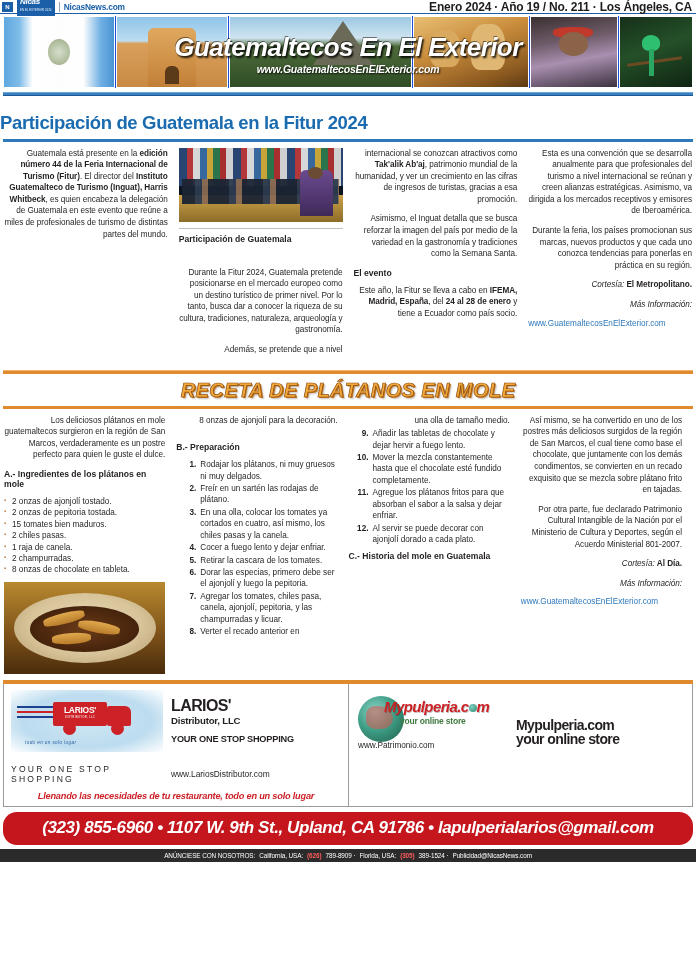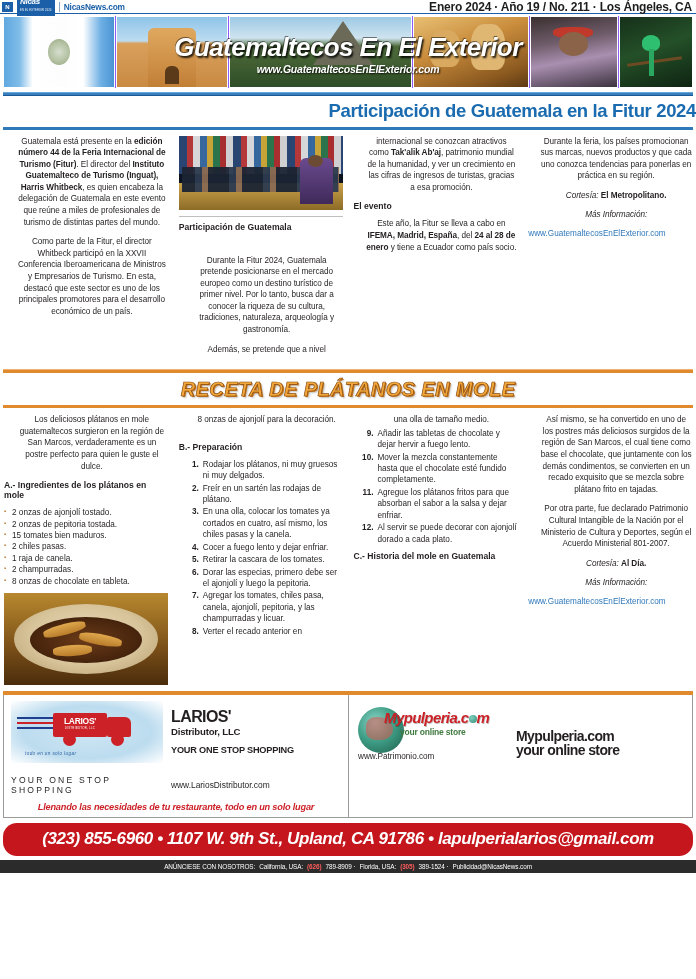--- a/index.html
+++ b/index.html
@@ -37,21 +37,21 @@
   .site-url { font-size: 8.4px; font-weight: bold; color: #1a5fa8; letter-spacing: -0.2px; }
   .issue-line { font-size: 12px; font-weight: bold; color: #1d1d1d; letter-spacing: -0.2px; }
 
   
   .banner {
     position: relative;
     height: 72px;
     margin: 2px 3px 0 3px;
     display: flex;
     gap: 1px;
-    background: #8b5cf6;
+    background: #1d4ed8;
   }
   .bpanel { position: relative; overflow: hidden; border: 1px solid #ffffff; }
   .bp-flag { flex: 0 0 112px;
     background: linear-gradient(90deg,#5fa8e0 0%,#7fbce8 14%,#ffffff 26%,#fdfdfd 50%,#ffffff 72%,#6fb0e4 88%,#4a94d4 100%); }
   .bp-flag .seal { position:absolute; left:50%; top:50%; transform:translate(-50%,-50%);
     width:22px;height:26px;border-radius:50%;
     background: radial-gradient(circle, #cfd8c4 0%, #a8b894 55%, #7f9166 100%); opacity:.85;}
   .bp-church { flex: 0 0 112px;
     background: linear-gradient(180deg,#8fc4e8 0%,#bcdcf0 34%,#d9a05c 38%,#c98a43 100%); }
   .bp-church .tower { position:absolute; left:28%; top:16%; width:44%; height:84%;
@@ -86,33 +86,33 @@
   .banner-title .t2 {
     font-size: 10.5px; font-weight: bold; font-style: italic; color: #ffffff;
     letter-spacing: -0.2px; margin-top: 3px;
     text-shadow: 1px 1px 2px rgba(0,0,0,.9);
   }
   .rule-blue { height: 4px; background: #3a7fbf; margin: 4px 3px 0 3px;
     border-top: 1px solid #6aa6d8; border-bottom: 1px solid #1c5a96;}
 
   
   .headline {
-    text-align: right; color: #1a6bb0; font-size: 18.5px; font-weight: bold;
-    letter-spacing: -0.35px; padding: 4px 0 5px 0;
+    text-align: left; color: #1a6bb0; font-size: 18.5px; font-weight: bold;
+    letter-spacing: -0.35px; padding: 16px 0 5px 0;
   }
   .rule-blue2 { height: 2.5px; background: #2f79bb; margin: 0 3px 0 3px; }
 
   
   .cols {
     display: flex; gap: 11px; padding: 6px 4px 0 4px;
   }
   .col { width: 0; flex: 1 1 0; }
   p.body {
     font-size: 8.2px; line-height: 11.6px; color: #231f20;
-    text-align: center; margin-bottom: 8px; letter-spacing: -0.05px; margin-left: 12px;
+    text-align: right; margin-bottom: 8px; letter-spacing: -0.05px;
   }
   p.body b { font-weight: bold; }
   .subhead {
     font-size: 8.6px; font-weight: bold; color: #231f20; margin: 2px 0 7px 0;
   }
   .photo-frame {
     width: 100%; height: 74px; margin-bottom: 6px; overflow: hidden; position: relative;
     background: #0b1220;
   }
   .photo-frame .flags {
@@ -154,21 +154,21 @@
   .recipe-title {
     display:inline-block;
     font-size: 20px; font-weight: bold; font-style: italic; letter-spacing: 0.4px;
     color: #f2a73b;
     -webkit-text-stroke: 0.7px #8a4d12;
     text-shadow: 1.2px 1.2px 0 #c4751f, 2px 2px 2px rgba(0,0,0,.25);
     text-transform: uppercase;
   }
   .rule-orange-bot { height: 3px; background: #e08a2e; margin: 0 3px 0 3px; }
 
-  .rcols { display: flex; gap: 11px; padding: 6px 4px 0 4px; }
+  .rcols { display: flex; gap: 11px; padding: 6px 14px 0 4px; }
   ul.ing { list-style: none; margin: 0 0 6px 0; }
   ul.ing li {
     font-size: 8.2px; line-height: 11.4px; padding-left: 8px; position: relative;
   }
   ul.ing li::before {
     content: "\25AA"; position: absolute; left: 0; top: -1px; color: #c07a3a; font-size: 6px;
   }
   ol.steps { list-style: none; counter-reset: s; margin: 0 0 6px 0; }
   ol.steps li {
     counter-increment: s;
@@ -311,44 +311,45 @@
   </div>
   <div class="rule-blue"></div>
 
   <div class="headline">Participación de Guatemala en la Fitur 2024</div>
   <div class="rule-blue2"></div>
 
   <div class="cols">
 
     <div class="col">
       <p class="body"><span>Guatemala está presente en la </span><b>edición número 44 de la Feria Internacional de Turismo (Fitur)</b><span>. El director del </span><b>Instituto Guatemalteco de Turismo (Inguat), Harris Whitbeck</b><span>, es quien encabeza la delegación de Guatemala en este evento que reúne a miles de profesionales de turismo de distintas partes del mundo.</span></p>
-      <p class="body">Como parte de la Fitur, el director Whitbeck participó en la XXVII Conferencia Iberoamericana de Ministros y Empresarios de Turismo. En esta, destacó que este sector es uno de los principales promotores para el desarrollo económico de un país.</p>
     </div>
 
     <div class="col">
       <div class="photo-frame">
         <span class="flags"></span>
         <span class="table"></span>
         <span class="ppl"></span>
         <span class="spk"></span>
         <span class="spk-head"></span>
       </div>
       <div class="cap-rule"></div>
       <div class="cap-title">Participación de Guatemala</div>
       <p class="body">Durante la Fitur 2024, Guatemala pretende posicionarse en el mercado europeo como un destino turístico de primer nivel. Por lo tanto, busca dar a conocer la riqueza de su cultura, tradiciones, naturaleza, arqueología y gastronomía.</p>
       <p class="body">Además, se pretende que a nivel</p>
     </div>
 
     <div class="col">
       <p class="body"><span>internacional se conozcan atractivos como </span><b>Tak'alik Ab'aj</b><span>, patrimonio mundial de la humanidad, y ver un crecimiento en las cifras de ingresos de turistas, gracias a esa promoción.</span></p>
+      <p class="body">Asimismo, el Inguat detalla que se busca reforzar la imagen del país por medio de la variedad en la gastronomía y tradiciones como la Semana Santa.</p>
       <div class="subhead">El evento</div>
       <p class="body"><span>Este año, la Fitur se lleva a cabo en </span><b>IFEMA, Madrid, España</b><span>, del </span><b>24 al 28 de enero</b><span> y tiene a Ecuador como país socio.</span></p>
     </div>
 
     <div class="col">
+      <p class="body">Esta es una convención que se desarrolla anualmente para que profesionales del turismo a nivel internacional se reúnan y creen alianzas estratégicas. Asimismo, va dirigida a los mercados receptivos y emisores de Iberoamérica.</p>
       <p class="body">Durante la feria, los países promocionan sus marcas, nuevos productos y que cada uno conozca tendencias para ponerlas en práctica en su región.</p>
       <p class="body ital"><span>Cortesía:</span> <b>El Metropolitano.</b></p>
       <p class="body ital" style="margin-bottom:1px">Más Información:</p>
       <a class="link" href="#">www.GuatemaltecosEnElExterior.com</a>
     </div>
   </div>
 
   <div class="rule-orange-top"></div>
   <div class="recipe-title-wrap">
     <span class="recipe-title">RECETA DE PLÁTANOS EN MOLE</span>

